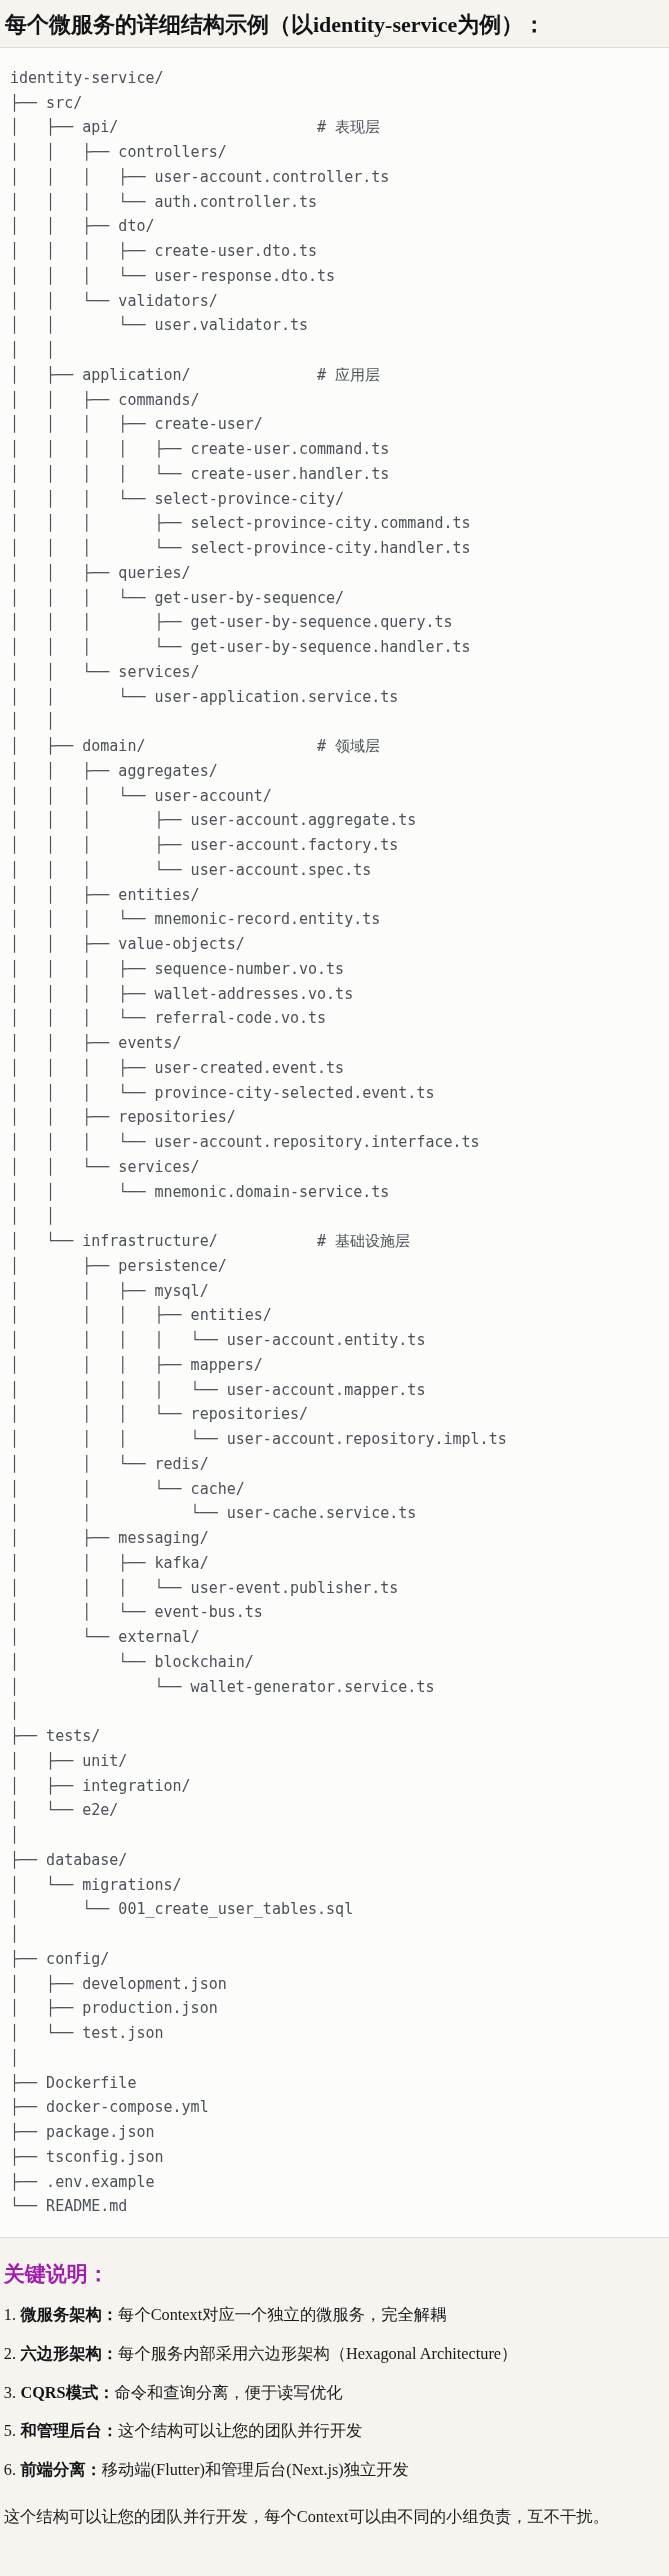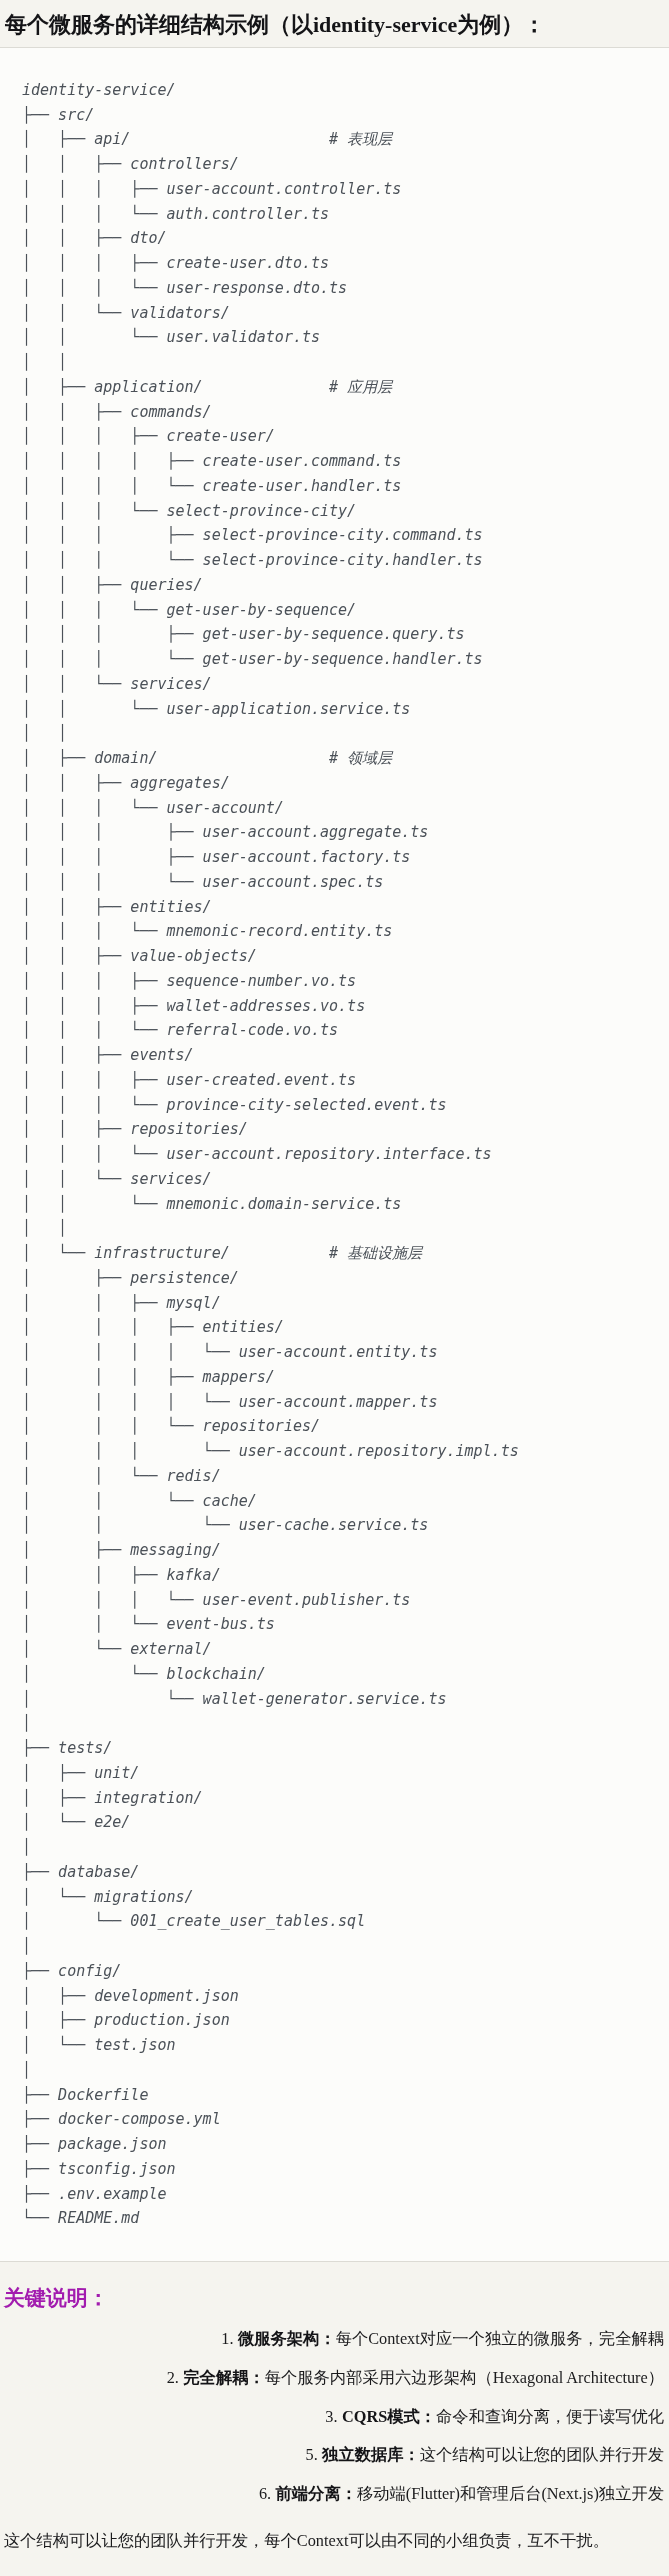--- a/index.html
+++ b/index.html
@@ -25,43 +25,41 @@
     font-family: Liberation Serif, serif;
   }
   .code-block {
     background: #fcfcfa;
     border-top: 0.6px solid #dcdbd5;
     border-bottom: 0.6px solid #dcdbd5;
     padding: 17.5px 10px;
     overflow: hidden;
   }
   .code-block pre {
-    margin: 12px;
+    margin: 0;
     font-family: "DejaVu Sans Mono", "Liberation Mono", monospace;
     font-size: 15px;
     line-height: 1.65;
     color: #4b5158;
     white-space: pre;
-    font-style: italic;
   }
   .notes {
     padding: 22.5px 5px 11.3px 3.8px;
   }
   .notes-heading {
     margin: 0 0 16.3px 0;
     font-size: 21px;
     font-weight: bold;
     color: #a21caf;
   }
   .note-item {
     font-size: 16.3px;
     line-height: 1.3;
     margin-bottom: 17.5px;
     color: #1b1b1d;
-    text-align: right;
   }
   .note-num {
     margin-right: 4.4px;
   }
   .note-term {
     font-weight: bold;
     color: #141417;
   }
   .closing {
     font-size: 16.3px;
@@ -170,30 +168,30 @@
   <div class="notes">
     <h2 class="notes-heading">关键说明：</h2>
 
     <div id="notes-list">
 
         <div class="note-item">
           <span class="note-num">1.</span><span class="note-term">微服务架构：</span><span class="note-desc">每个Context对应一个独立的微服务，完全解耦</span>
         </div>
 
         <div class="note-item">
-          <span class="note-num">2.</span><span class="note-term">完全解耦：</span><span class="note-desc">每个服务内部采用六边形架构（Hexagonal Architecture）</span>
+          <span class="note-num">2.</span><span class="note-term">六边形架构：</span><span class="note-desc">每个服务内部采用六边形架构（Hexagonal Architecture）</span>
         </div>
 
         <div class="note-item">
           <span class="note-num">3.</span><span class="note-term">CQRS模式：</span><span class="note-desc">命令和查询分离，便于读写优化</span>
         </div>
 
 
         <div class="note-item">
-          <span class="note-num">5.</span><span class="note-term">独立数据库：</span><span class="note-desc">这个结构可以让您的团队并行开发</span>
+          <span class="note-num">5.</span><span class="note-term">和管理后台：</span><span class="note-desc">这个结构可以让您的团队并行开发</span>
         </div>
 
         <div class="note-item">
           <span class="note-num">6.</span><span class="note-term">前端分离：</span><span class="note-desc">移动端(Flutter)和管理后台(Next.js)独立开发</span>
         </div>
       </div>
 
     <p class="closing">这个结构可以让您的团队并行开发，每个Context可以由不同的小组负责，互不干扰。</p>
   </div>
 

